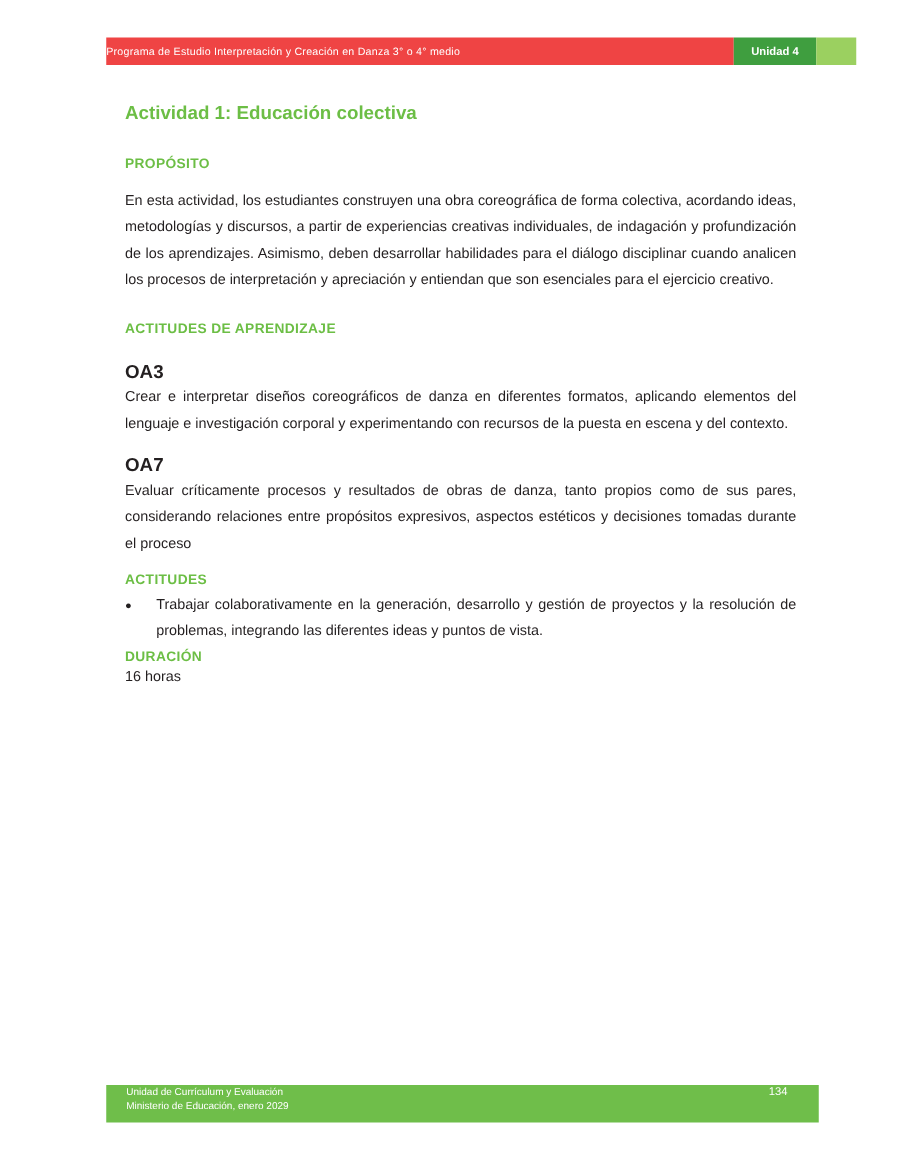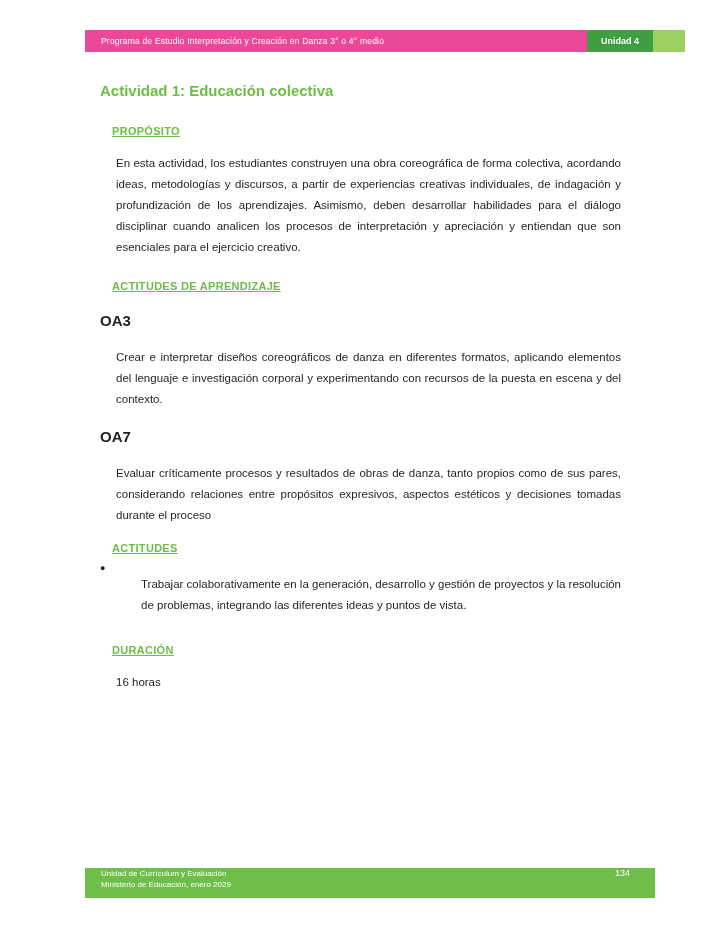--- a/index.html
+++ b/index.html
@@ -11,43 +11,43 @@
     position: relative;
   }
   .page { position: relative; width: 720px; height: 932px; overflow: hidden; background: #fff; }
 
   
   .topbar {
     position: absolute; top: 30px; left: 85px; right: 35px; height: 22px;
     display: flex; align-items: stretch;
   }
   .topbar .bar {
-    flex: 1; background: #ec4899;
-    display: flex; align-items: center; padding-left: 16px;
+    flex: 1; background: #ef4444;
+    display: flex; align-items: center; padding-left: 0;
   }
   .bar-text { color: #ffffff; font-size: 8.5px; letter-spacing: 0.2px; }
   .unit-badge {
     width: 66px; background: #3f9e3f; color: #ffffff;
     font-size: 9px; font-weight: bold;
     display: flex; align-items: center; justify-content: center;
   }
   .corner-sq { width: 32px; background: #9bd060; }
 
   
   .content { position: absolute; top: 82px; left: 100px; right: 83px; }
   .title {
     color: #6cbe45; font-size: 15px; font-weight: bold;
     margin: 0 0 26px 0;
   }
   .sec-heading {
     color: #6cbe45; font-size: 11px; font-weight: bold;
-    letter-spacing: 0.3px; margin: 12px; text-decoration: underline;
+    letter-spacing: 0.3px; margin: 0;
   }
   .body-text {
-    font-size: 11.5px; line-height: 21px; text-align: justify; margin: 16px;
+    font-size: 11.5px; line-height: 21px; text-align: justify; margin: 0;
   }
   .sec-proposito .sec-heading { margin-bottom: 14px; }
   .sec-proposito .body-text { margin-bottom: 22px; }
   .sec-objetivos .sec-heading { margin-bottom: 18px; }
   .oa-item { margin-bottom: 12px; }
   .oa-code { font-size: 15px; line-height: 21px; font-weight: bold; }
   .sec-actitudes { margin-top: 10px; }
   .sec-actitudes .sec-heading { margin-bottom: 4px; }
   .bullet-row { display: flex; }
   .bullet-marker {

